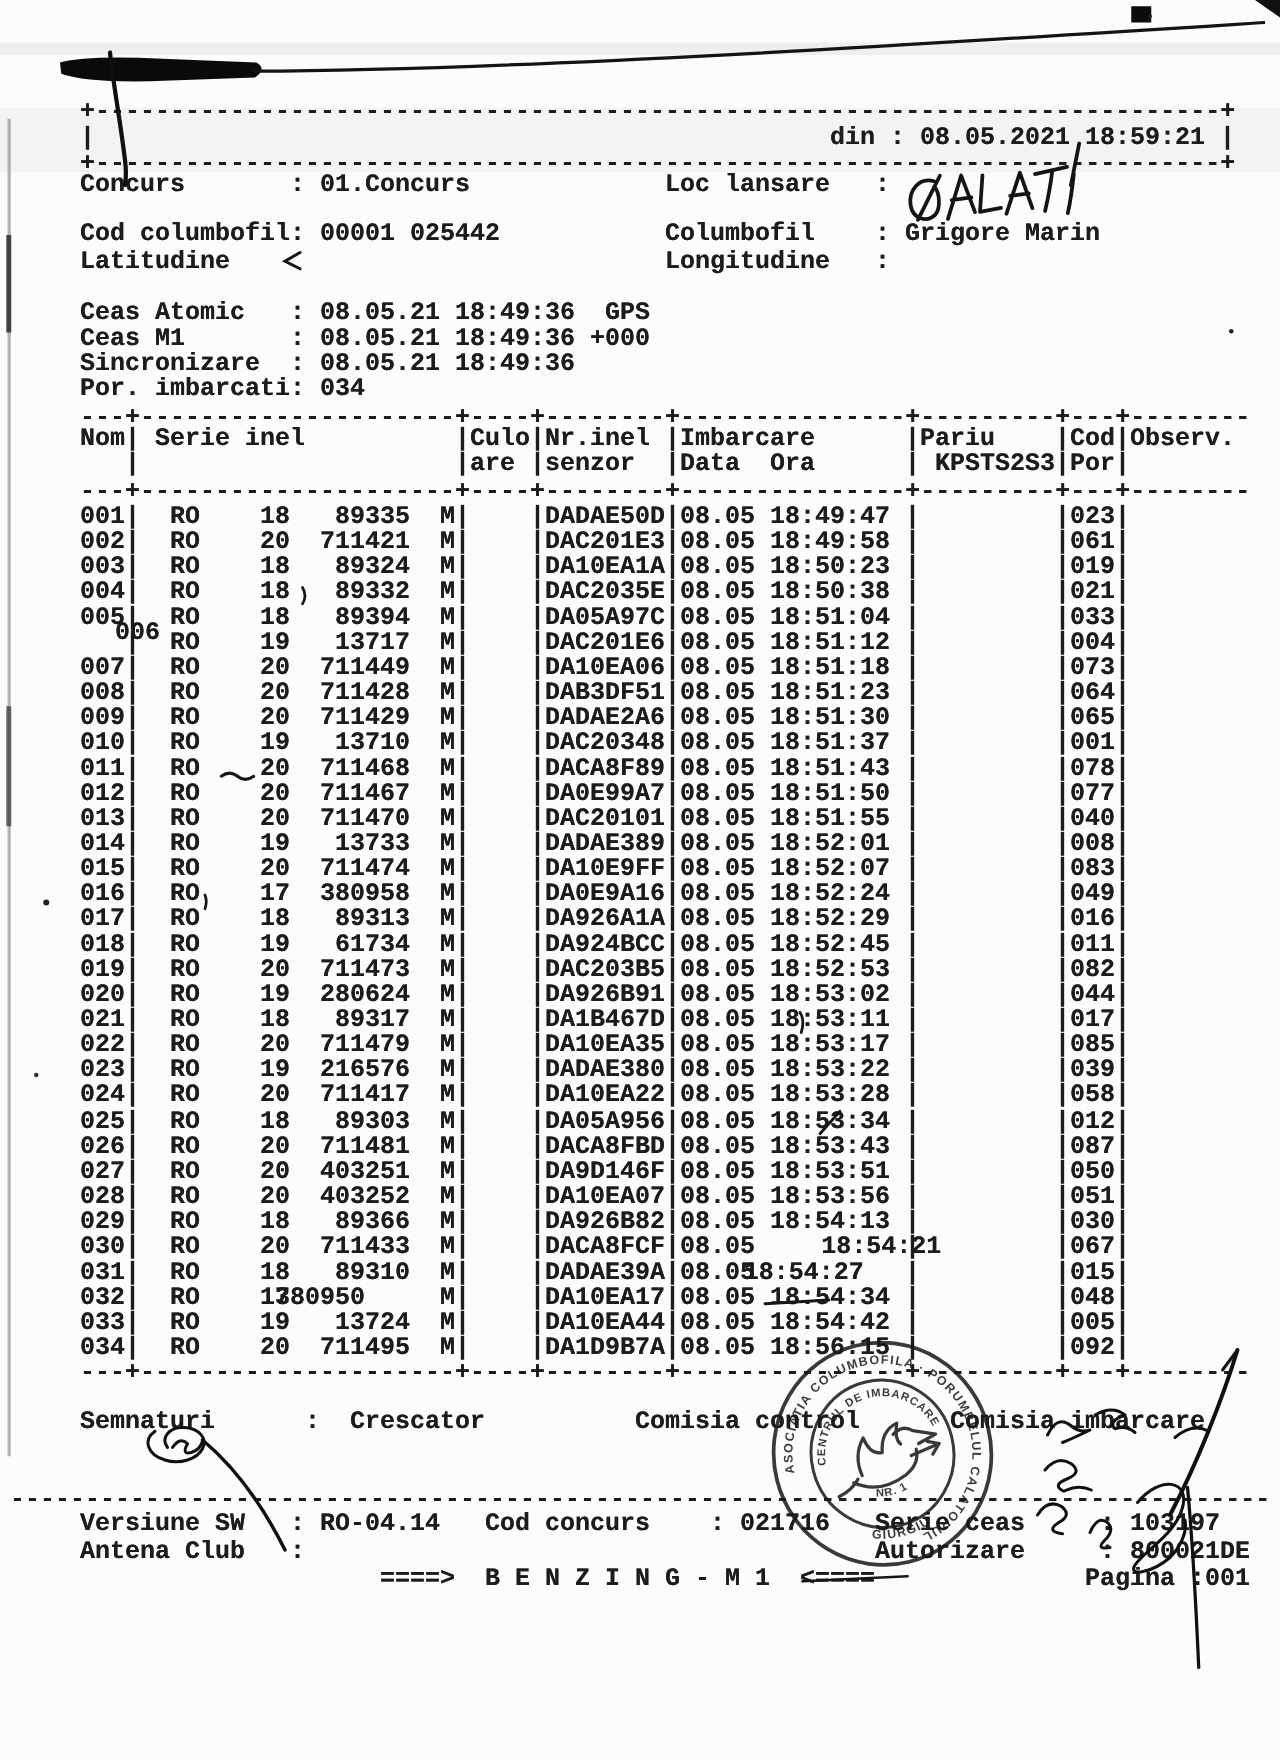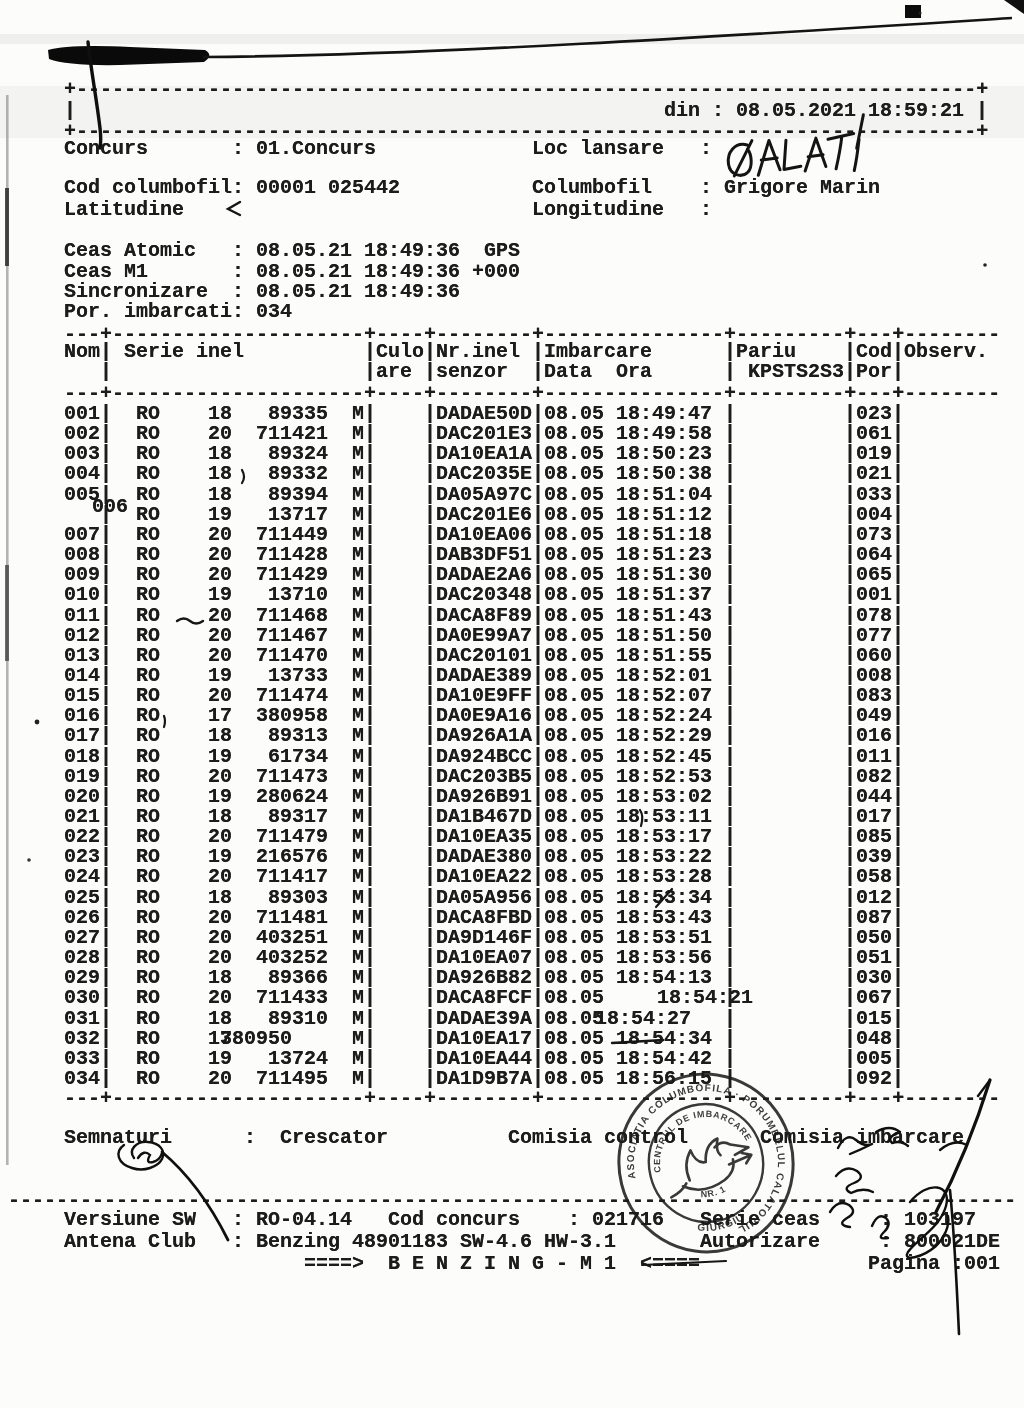--- a/index.html
+++ b/index.html
@@ -371,21 +371,21 @@
     <span class="t" style="top: 645.8px; left: 724px;">|</span>
     <span class="t" style="top: 645.8px; left: 844px;">|</span>
     <span class="t" style="top: 645.8px; left: 892px;">|</span>
     <span class="t" style="top: 645.8px; left: 136px;">RO</span>
     <span class="t" style="top: 645.8px; left: 208px;">20</span>
     <span class="t" style="top: 645.8px; left: 220px; width: 108px; text-align: right;">711470</span>
     <span class="t" style="top: 645.8px; left: 352px;">M</span>
     <span class="t" style="top: 645.8px; left: 436px;">DAC20101</span>
     <span class="t" style="top: 645.8px; left: 544px;">08.05</span>
     <span class="t" style="top: 645.8px; left: 616px;">18:51:55</span>
-    <span class="t" style="top: 645.8px; left: 856px;">060</span>
+    <span class="t" style="top: 645.8px; left: 856px;">040</span>
     <span class="t" style="top: 665.95px; left: 64px;">014</span>
     <span class="t" style="top: 665.95px; left: 100px;">|</span>
     <span class="t" style="top: 665.95px; left: 364px;">|</span>
     <span class="t" style="top: 665.95px; left: 424px;">|</span>
     <span class="t" style="top: 665.95px; left: 532px;">|</span>
     <span class="t" style="top: 665.95px; left: 724px;">|</span>
     <span class="t" style="top: 665.95px; left: 844px;">|</span>
     <span class="t" style="top: 665.95px; left: 892px;">|</span>
     <span class="t" style="top: 665.95px; left: 136px;">RO</span>
     <span class="t" style="top: 665.95px; left: 208px;">19</span>
@@ -726,21 +726,20 @@
     <span class="t" style="top: 1210px; left: 232px;">:</span>
     <span class="t" style="top: 1210px; left: 256px;">RO-04.14</span>
     <span class="t" style="top: 1210px; left: 388px;">Cod concurs</span>
     <span class="t" style="top: 1210px; left: 568px;">:</span>
     <span class="t" style="top: 1210px; left: 592px;">021716</span>
     <span class="t" style="top: 1210px; left: 700px;">Serie ceas</span>
     <span class="t" style="top: 1210px; left: 880px;">:</span>
     <span class="t" style="top: 1210px; left: 904px;">103197</span>
     <span class="t" style="top: 1232px; left: 64px;">Antena Club</span>
     <span class="t" style="top: 1232px; left: 232px;">:</span>
-    <span class="t" style="top: 1232px; left: 256px;">Benzing 48901183 SW-4.6 HW-3.1</span>
     <span class="t" style="top: 1232px; left: 700px;">Autorizare</span>
     <span class="t" style="top: 1232px; left: 880px;">:</span>
     <span class="t" style="top: 1232px; left: 904px;">800021DE</span>
     <span class="t" style="top: 1254px; left: 304px;">====&gt;</span>
     <span class="t" style="top: 1254px; left: 388px;">B E N Z I N G - M 1</span>
     <span class="t" style="top: 1254px; left: 640px;">&lt;====</span>
     <span class="t" style="top: 1254px; left: 868px;">Pagina</span>
     <span class="t" style="top: 1254px; left: 952px;">:001</span>
   </div>
 

